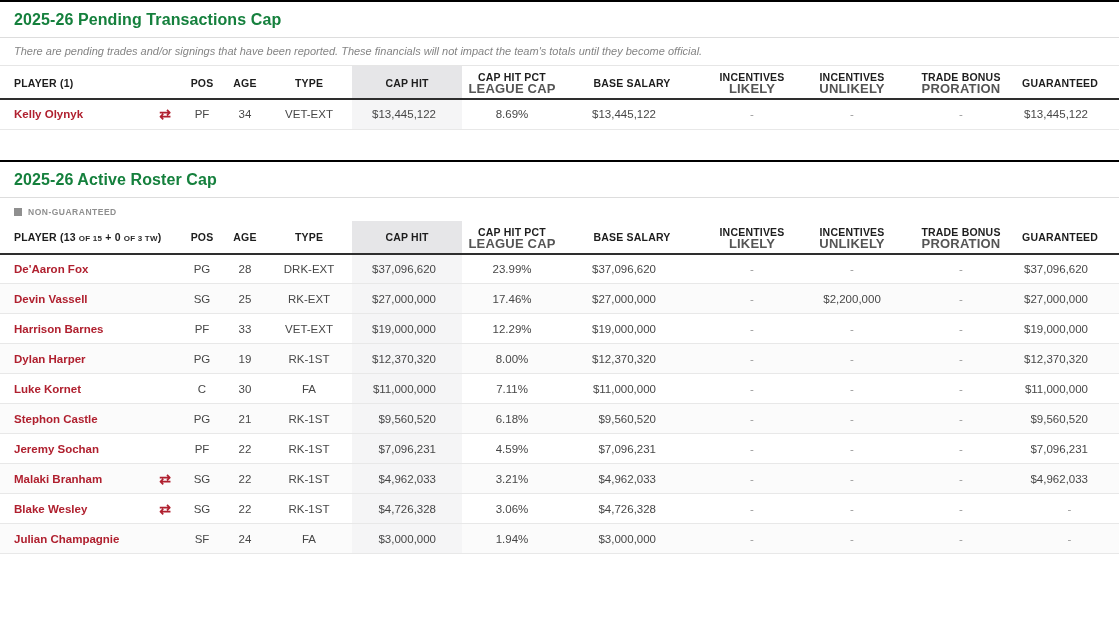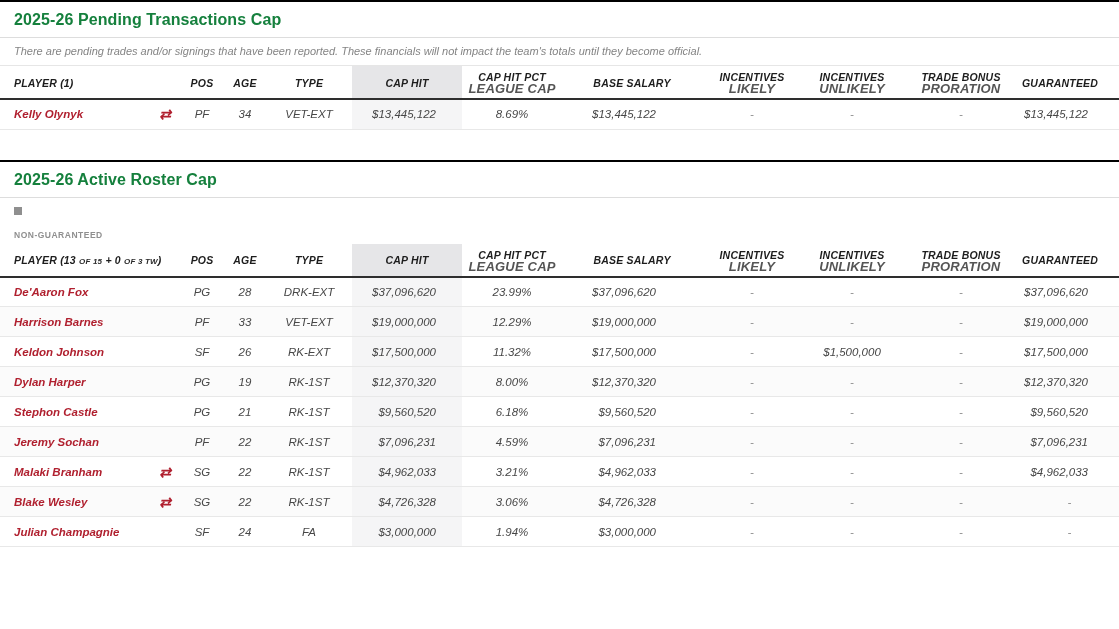--- a/index.html
+++ b/index.html
@@ -11,25 +11,25 @@
   .section { border-top:2px solid #000; background:#fff; }
   .section + .section { margin-top:30px; }
   .section-title {
     font-size:16px; font-weight:bold; color:#15803d;
     padding:9px 14px 8px; border-bottom:1px solid #ddd; letter-spacing:0.1px;
   }
   .note {
     font-size:11px; font-style:italic; color:#848484;
     padding:7px 14px 8px; border-bottom:1px solid #e6e6e6;
   }
-  .legend { display:flex; gap:15px; padding:9px 14px 4px;flex-direction:column; }
+  .legend { display:flex; align-items:center; gap:6px; padding:9px 14px 4px; }
   .legend-square { width:8px; height:8px; background:#8f8f8f; display:inline-block; }
   .legend-label { font-size:8.5px; font-weight:bold; color:#8f8f8f; letter-spacing:0.5px; }
 
-  table { width:1119px; border-collapse:collapse; table-layout:fixed;font-style:italic; }
+  table { width:1119px; border-collapse:collapse; table-layout:fixed; }
   thead th {
     font-size:10.5px; font-weight:bold; color:#1d1d1d; letter-spacing:0.2px;
     padding:6px 2px 5px; vertical-align:middle; border-bottom:2px solid #2e2e2e;
     height:31px;
   }
   .th-main { font-size:10.5px; font-weight:bold; color:#1d1d1d; line-height:11px; }
   .th-sub  { font-size:13px; font-weight:bold; color:#555; line-height:9px; margin-top:1px; }
   .th-small { font-size:8px; font-weight:bold; color:#2a2a2a; }
 
   tbody td {
@@ -200,58 +200,58 @@
           <td class="c-type">DRK-EXT</td>
           <td class="c-caphit">$37,096,620</td>
           <td class="c-pct">23.99%</td>
           <td class="c-base">$37,096,620</td>
           <td class="c-incl dash">-</td>
           <td class="c-incu dash">-</td>
           <td class="c-tb dash">-</td>
           <td class="c-guar">$37,096,620</td>
         </tr>
 
+        <tr>
+          <td class="c-player">
+            <a class="player-link">Devin Vassell</a>
+          </td>
+          <td class="c-trade">
+            <span class="trade-icon" style="visibility: hidden;">⇄</span>
+          </td>
+          <td class="c-pos">SG</td>
+          <td class="c-age">25</td>
+          <td class="c-type">RK-EXT</td>
+          <td class="c-caphit">$27,000,000</td>
+          <td class="c-pct">17.46%</td>
+          <td class="c-base">$27,000,000</td>
+          <td class="c-incl dash">-</td>
+          <td class="c-incu">$2,200,000</td>
+          <td class="c-tb dash">-</td>
+          <td class="c-guar">$27,000,000</td>
+        </tr>
 
         <tr>
           <td class="c-player">
             <a class="player-link">Harrison Barnes</a>
           </td>
           <td class="c-trade">
             <span class="trade-icon" style="visibility: hidden;">⇄</span>
           </td>
           <td class="c-pos">PF</td>
           <td class="c-age">33</td>
           <td class="c-type">VET-EXT</td>
           <td class="c-caphit">$19,000,000</td>
           <td class="c-pct">12.29%</td>
           <td class="c-base">$19,000,000</td>
           <td class="c-incl dash">-</td>
           <td class="c-incu dash">-</td>
           <td class="c-tb dash">-</td>
           <td class="c-guar">$19,000,000</td>
         </tr>
 
-        <tr>
-          <td class="c-player">
-            <a class="player-link">Keldon Johnson</a>
-          </td>
-          <td class="c-trade">
-            <span class="trade-icon" style="visibility: hidden;">⇄</span>
-          </td>
-          <td class="c-pos">SF</td>
-          <td class="c-age">26</td>
-          <td class="c-type">RK-EXT</td>
-          <td class="c-caphit">$17,500,000</td>
-          <td class="c-pct">11.32%</td>
-          <td class="c-base">$17,500,000</td>
-          <td class="c-incl dash">-</td>
-          <td class="c-incu">$1,500,000</td>
-          <td class="c-tb dash">-</td>
-          <td class="c-guar">$17,500,000</td>
-        </tr>
 
 
         <tr>
           <td class="c-player">
             <a class="player-link">Dylan Harper</a>
           </td>
           <td class="c-trade">
             <span class="trade-icon" style="visibility: hidden;">⇄</span>
           </td>
           <td class="c-pos">PG</td>
@@ -259,20 +259,38 @@
           <td class="c-type">RK-1ST</td>
           <td class="c-caphit">$12,370,320</td>
           <td class="c-pct">8.00%</td>
           <td class="c-base">$12,370,320</td>
           <td class="c-incl dash">-</td>
           <td class="c-incu dash">-</td>
           <td class="c-tb dash">-</td>
           <td class="c-guar">$12,370,320</td>
         </tr>
 
+        <tr>
+          <td class="c-player">
+            <a class="player-link">Luke Kornet</a>
+          </td>
+          <td class="c-trade">
+            <span class="trade-icon" style="visibility: hidden;">⇄</span>
+          </td>
+          <td class="c-pos">C</td>
+          <td class="c-age">30</td>
+          <td class="c-type">FA</td>
+          <td class="c-caphit">$11,000,000</td>
+          <td class="c-pct">7.11%</td>
+          <td class="c-base">$11,000,000</td>
+          <td class="c-incl dash">-</td>
+          <td class="c-incu dash">-</td>
+          <td class="c-tb dash">-</td>
+          <td class="c-guar">$11,000,000</td>
+        </tr>
 
         <tr>
           <td class="c-player">
             <a class="player-link">Stephon Castle</a>
           </td>
           <td class="c-trade">
             <span class="trade-icon" style="visibility: hidden;">⇄</span>
           </td>
           <td class="c-pos">PG</td>
           <td class="c-age">21</td>

